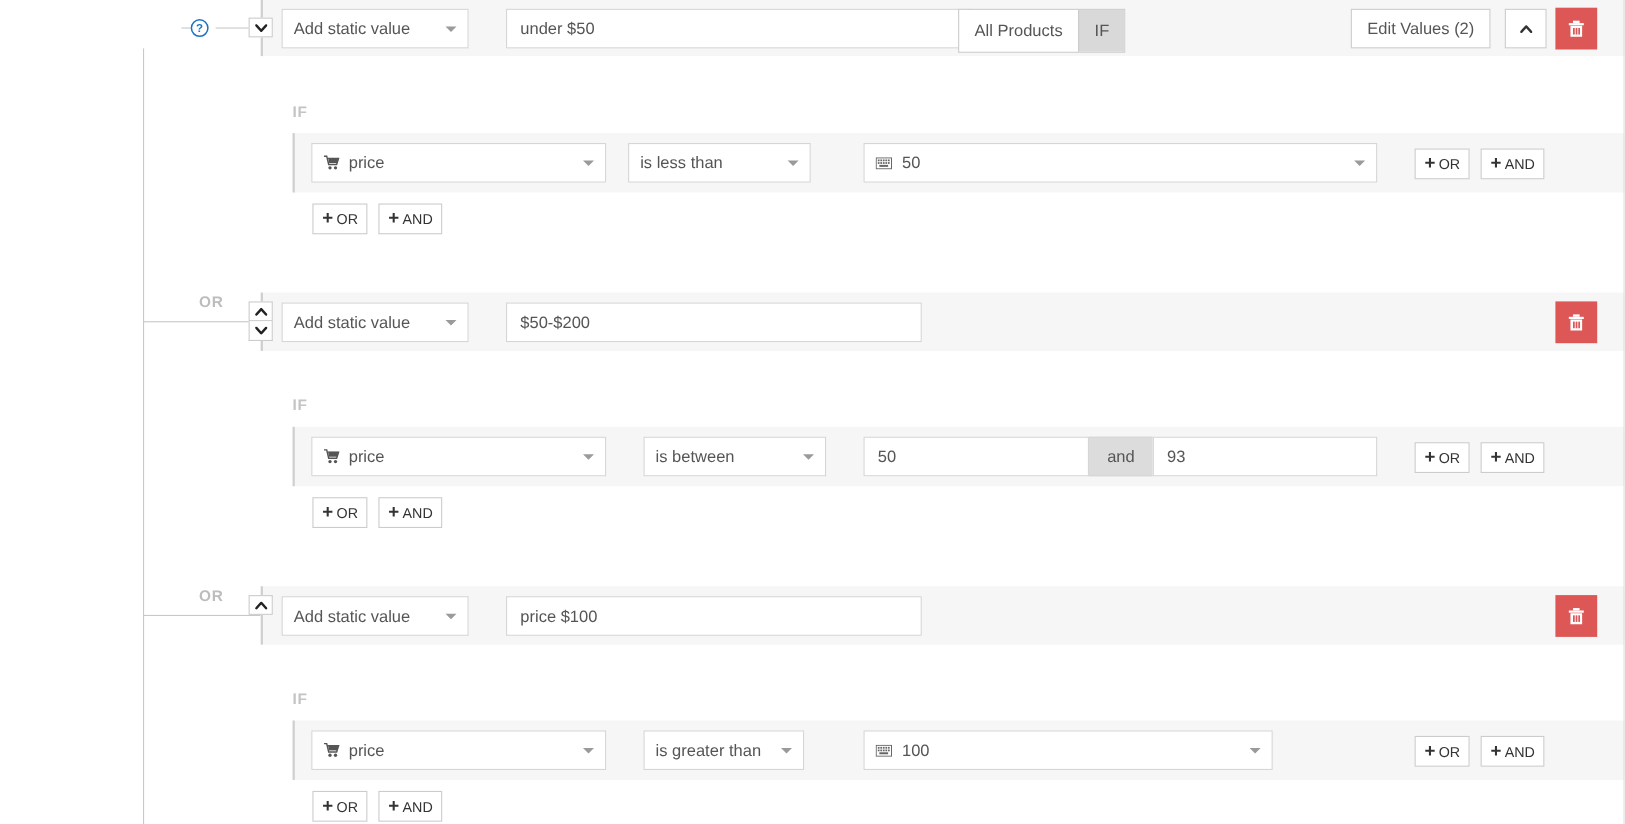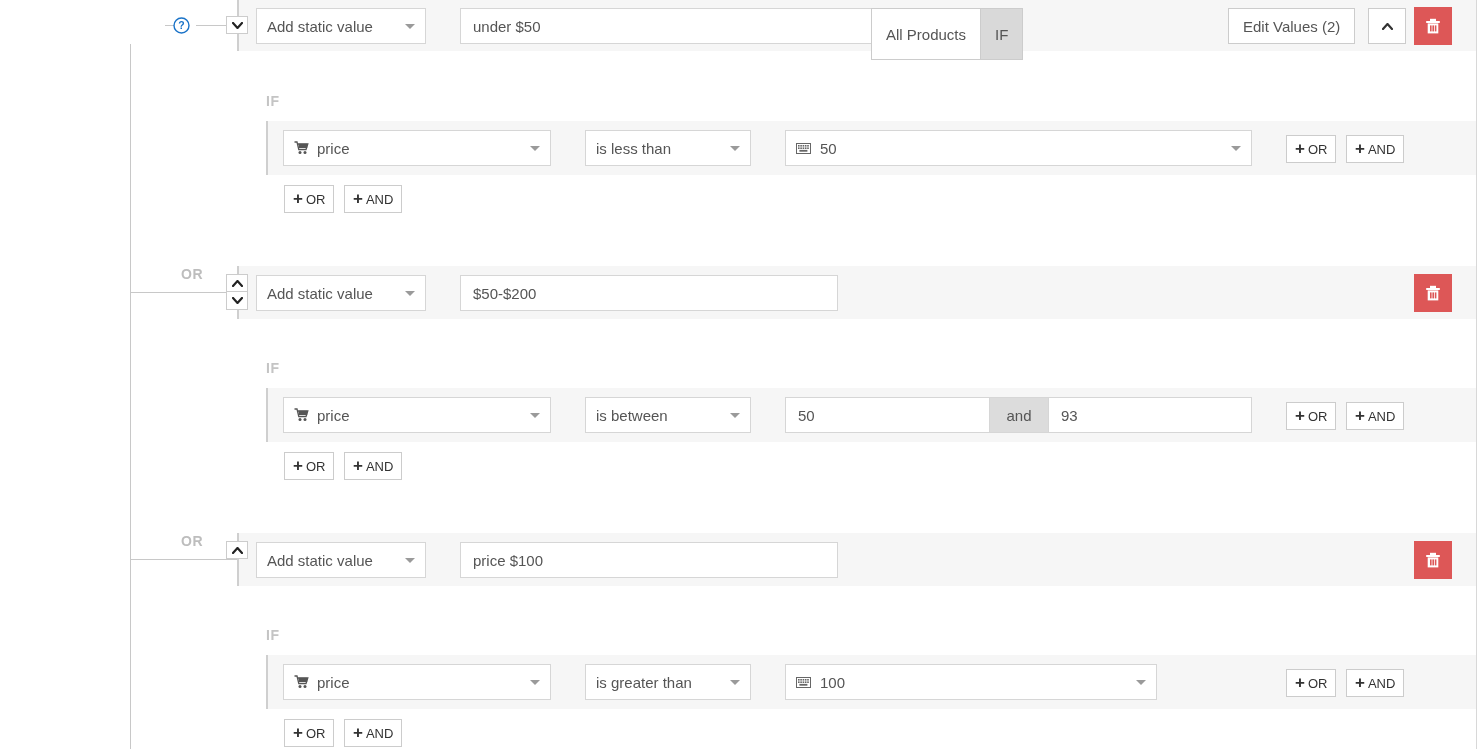--- a/index.html
+++ b/index.html
@@ -118,21 +118,21 @@
     border: 1px solid #d6d6d6;
     display: flex; align-items: center;
     padding: 0 12px;
     font-size: 15px;
     color: #555;
     position: absolute;
   }
 
   .seg {
     position: absolute;
-    height: 52px;
+    height: 40px;
     display: flex;
     border: 1px solid #cccccc;
     background: #fff;
   }
   .seg > div {
     display: flex; align-items: center; justify-content: center;
     padding: 0 14px;
     font-size: 15px;
     color: #555;
   }
@@ -283,21 +283,21 @@
       <svg class="cart-icon" width="15" height="14" viewBox="0 0 15 14">
         <path d="M0.5 1 H3 L4.8 8.6 H12 L13.8 3 H3.6" fill="none" stroke="#555" stroke-width="1.3"></path>
         <rect x="4.6" y="2.8" width="8.6" height="4.4" fill="#555"></rect>
         <circle cx="6" cy="11.6" r="1.5" fill="#555"></circle>
         <circle cx="11" cy="11.6" r="1.5" fill="#555"></circle>
       </svg>
       <span>price</span>
       <span class="caret"></span>
     </div>
 
-    <div class="sel" style="left:585px; top:130px; width:166px;">
+    <div class="sel" style="left:571px; top:130px; width:166px;">
       <span>is less than</span>
       <span class="caret"></span>
     </div>
 
     <div class="sel" style="left:785px; top:130px; width:467px;">
       <svg class="kbd-icon" width="15" height="11" viewBox="0 0 15 11">
         <rect x="0.5" y="0.5" width="14" height="10" fill="#fff" stroke="#666" stroke-width="1"></rect>
         <rect x="2" y="2" width="1.6" height="1.6" fill="#666"></rect>
           <rect x="4.3" y="2" width="1.6" height="1.6" fill="#666"></rect>
         <rect x="6.6" y="2" width="1.6" height="1.6" fill="#666"></rect>
@@ -457,21 +457,21 @@
       <svg class="cart-icon" width="15" height="14" viewBox="0 0 15 14">
         <path d="M0.5 1 H3 L4.8 8.6 H12 L13.8 3 H3.6" fill="none" stroke="#555" stroke-width="1.3"></path>
         <rect x="4.6" y="2.8" width="8.6" height="4.4" fill="#555"></rect>
         <circle cx="6" cy="11.6" r="1.5" fill="#555"></circle>
         <circle cx="11" cy="11.6" r="1.5" fill="#555"></circle>
       </svg>
       <span>price</span>
       <span class="caret"></span>
     </div>
 
-    <div class="sel" style="left:585px; top:664px; width:166px;">
+    <div class="sel" style="left:585px; top:664px; width:146px;">
       <span>is greater than</span>
       <span class="caret"></span>
     </div>
 
     <div class="sel" style="left:785px; top:664px; width:372px;">
       <svg class="kbd-icon" width="15" height="11" viewBox="0 0 15 11">
         <rect x="0.5" y="0.5" width="14" height="10" fill="#fff" stroke="#666" stroke-width="1"></rect>
         <rect x="2" y="2" width="1.6" height="1.6" fill="#666"></rect>
           <rect x="4.3" y="2" width="1.6" height="1.6" fill="#666"></rect>
         <rect x="6.6" y="2" width="1.6" height="1.6" fill="#666"></rect>

